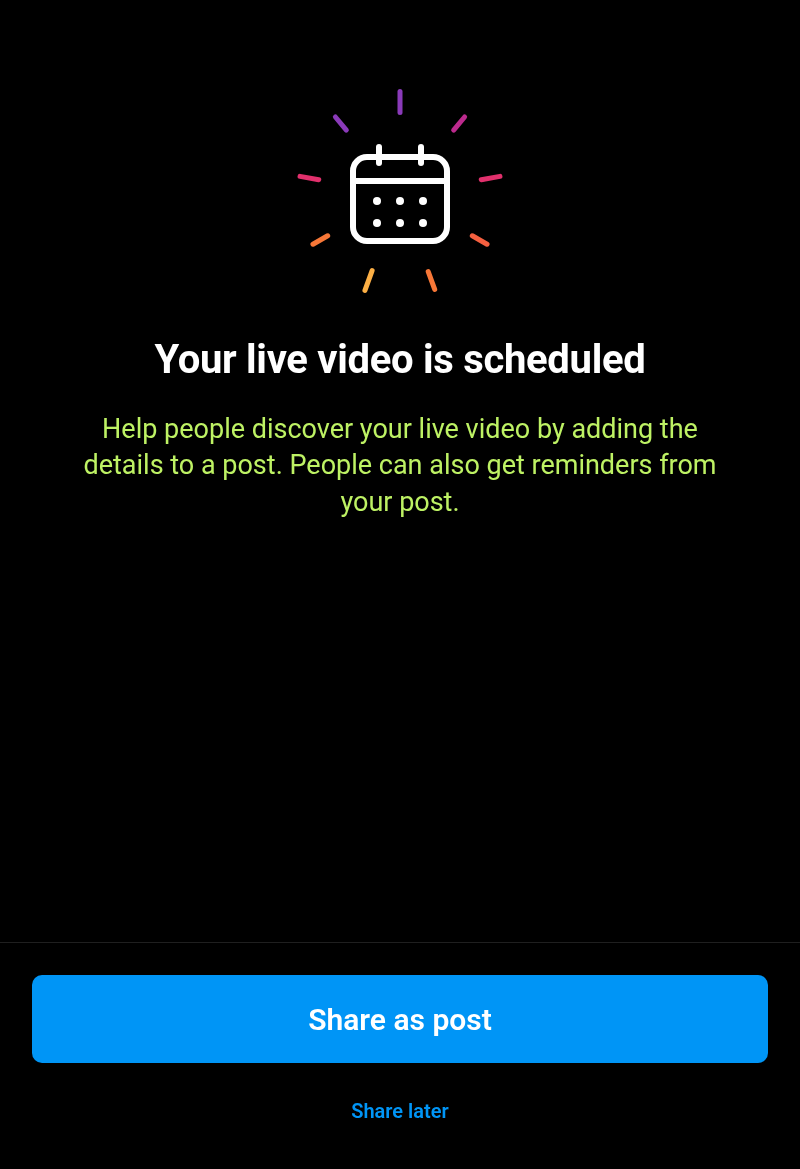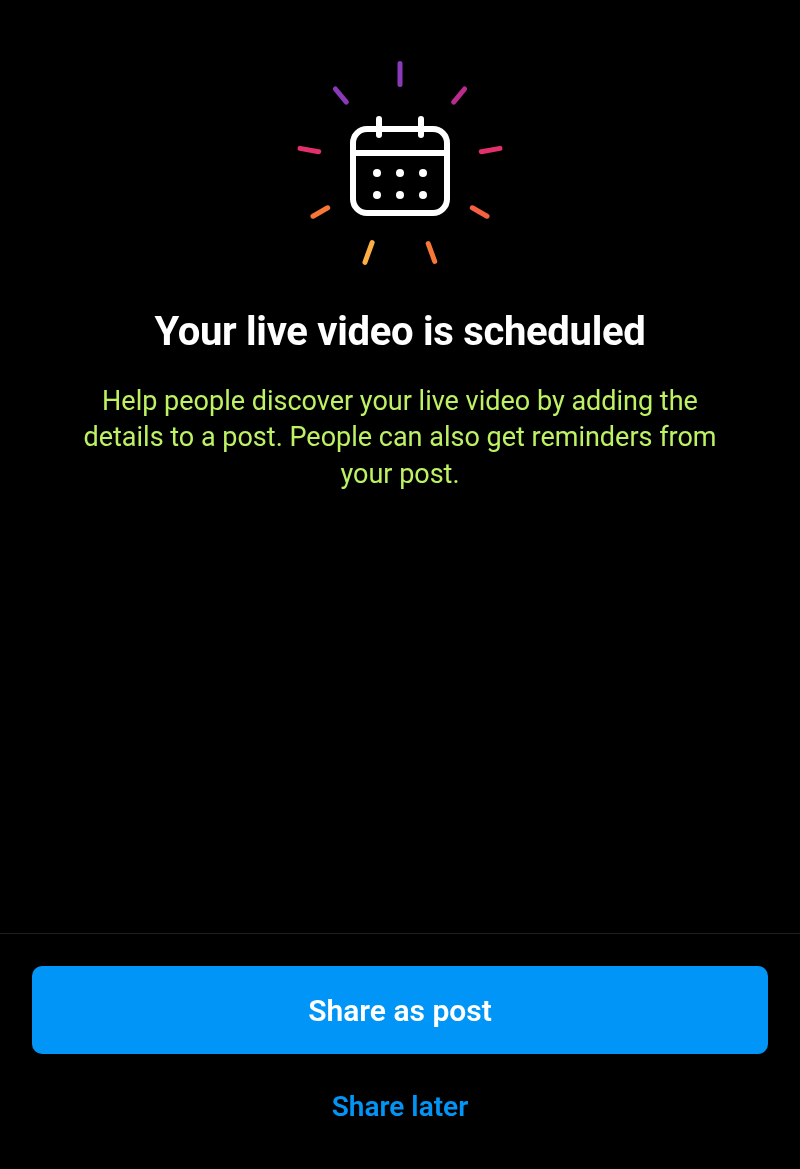--- a/index.html
+++ b/index.html
@@ -14,21 +14,21 @@
       font-family: -apple-system, BlinkMacSystemFont, "Segoe UI", Roboto, Helvetica, Arial, sans-serif;
       display: flex;
       flex-direction: column;
       overflow: hidden;
     }
     .content {
       flex: 1;
       display: flex;
       flex-direction: column;
       align-items: center;
-      padding-top: 56px;
+      padding-top: 84px;
     }
     .icon-wrap {
       position: relative;
       width: 220px;
       height: 220px;
       display: flex;
       align-items: center;
       justify-content: center;
       margin-bottom: 28px;
     }
@@ -79,21 +79,21 @@
       font-size: 30px;
       font-weight: 600;
       cursor: pointer;
       font-family: inherit;
     }
     .secondary-button {
       margin-top: 26px;
       background: none;
       border: none;
       color: #0095f6;
-      font-size: 28px;
+      font-size: 20px;
       font-weight: 600;
       cursor: pointer;
       font-family: inherit;
       padding: 10px 20px;
     }
   </style>
 </head>
 <body>
 
 <div class="content">

